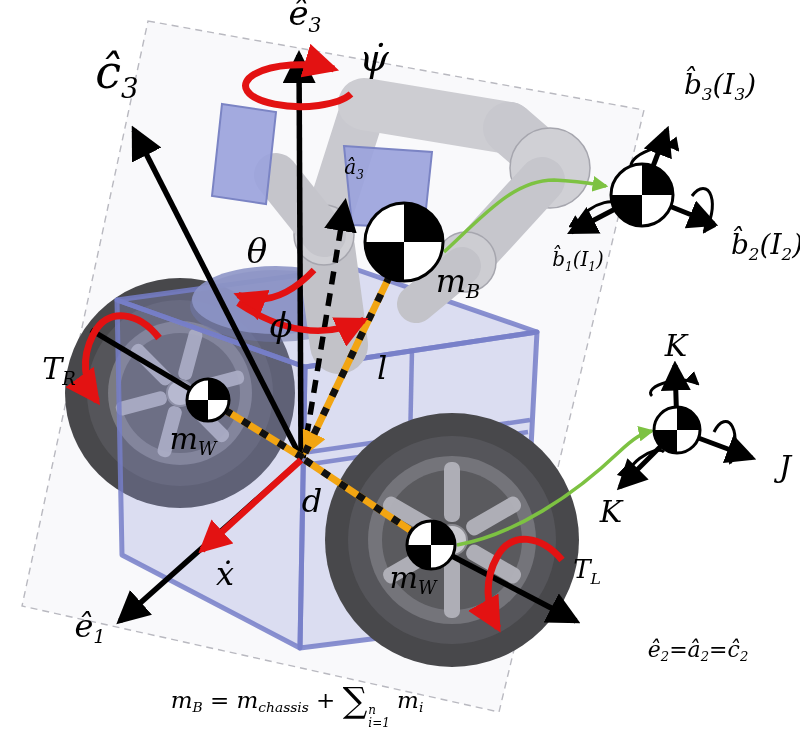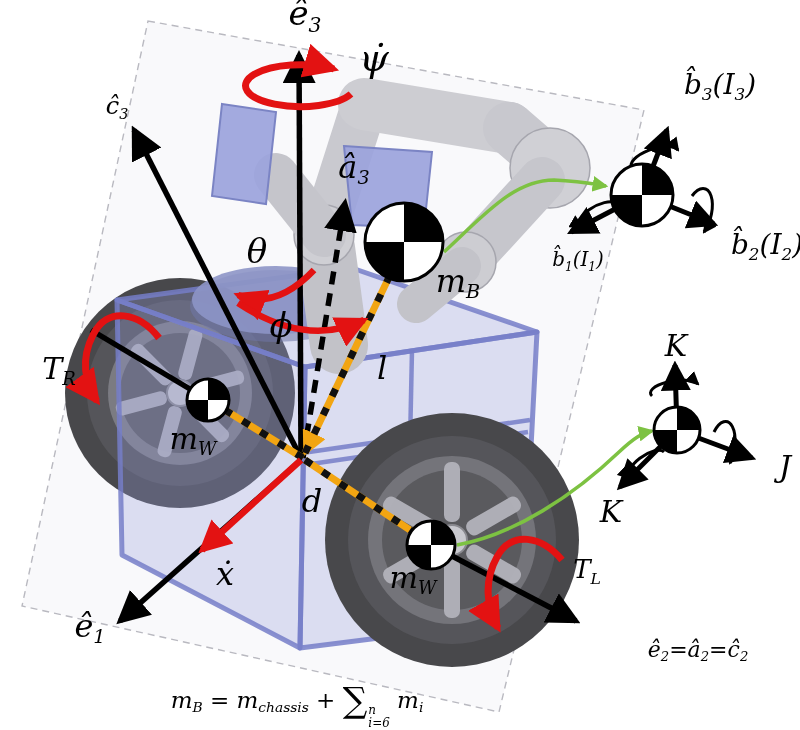--- a/index.html
+++ b/index.html
@@ -183,38 +183,38 @@
       <path d="M 650 452 A 20 9 -35 1 0 616 478" marker-end="url(#mbs)"></path>
     </g>
     <circle cx="663" cy="430" r="23" fill="#fff" stroke="#000" stroke-width="3"></circle>
     <path d="M663 430 L663 407 A23 23 0 0 1 686 430 Z" fill="#000"></path>
     <path d="M663 430 L663 453 A23 23 0 0 1 640 430 Z" fill="#000"></path>
   </g>
 </svg>
 
 <div class="lbl" style="left:291px;top:16px;font-size:34px"><span>ê</span><span class="sub">3</span></div>
 <div class="lbl" style="left:360px;top:58px;font-size:38px"><span>ψ̇</span></div>
-<div class="lbl" style="left:103px;top:108px;font-size:24px"><span>ĉ</span><span class="sub">3</span></div>
-<div class="lbl" style="left:340px;top:169px;font-size:32px"><span>â</span><span class="sub">3</span></div>
+<div class="lbl" style="left:103px;top:76px;font-size:46px"><span>ĉ</span><span class="sub">3</span></div>
+<div class="lbl" style="left:340px;top:169px;font-size:20px"><span>â</span><span class="sub">3</span></div>
 <div class="lbl" style="left:243px;top:251px;font-size:34px"><span>θ</span></div>
 <div class="lbl" style="left:267px;top:325px;font-size:34px"><span>ϕ</span></div>
 <div class="lbl" style="left:45px;top:371px;font-size:30px"><span>T</span><span class="sub">R</span></div>
 <div class="lbl" style="left:179px;top:441px;font-size:30px"><span>m</span><span class="sub">W</span></div>
 <div class="lbl" style="left:368px;top:368px;font-size:32px"><span>l</span></div>
 <div class="lbl" style="left:444px;top:283px;font-size:32px"><span>m</span><span class="sub">B</span></div>
 <div class="lbl" style="left:298px;top:501px;font-size:32px"><span>d</span></div>
 <div class="lbl" style="left:211px;top:574px;font-size:32px"><span>ẋ</span></div>
 <div class="lbl" style="left:76px;top:628px;font-size:32px"><span>ê</span><span class="sub">1</span></div>
 <div class="lbl" style="left:399px;top:580px;font-size:30px"><span>m</span><span class="sub">W</span></div>
 <div class="lbl" style="left:573px;top:572px;font-size:26px"><span>T</span><span class="sub">L</span></div>
 <div class="lbl" style="left:684px;top:651px;font-size:22px"><span>ê</span><span class="sub">2</span><span>=</span><span>â</span><span class="sub">2</span><span>=</span><span>ĉ</span><span class="sub">2</span></div>
 <div class="lbl" style="left:706px;top:87px;font-size:28px"><span>b̂</span><span class="sub">3</span><span>(</span><span>I</span><span class="sub">3</span><span>)</span></div>
 <div class="lbl" style="left:753px;top:247px;font-size:28px"><span>b̂</span><span class="sub">2</span><span>(</span><span>I</span><span class="sub">2</span><span>)</span></div>
 <div class="lbl" style="left:564px;top:261px;font-size:20px"><span>b̂</span><span class="sub">1</span><span>(</span><span>I</span><span class="sub">1</span><span>)</span></div>
 <div class="lbl" style="left:662px;top:346px;font-size:30px"><span>K</span></div>
 <div class="lbl" style="left:771px;top:467px;font-size:30px"><span>J</span></div>
 <div class="lbl" style="left:597px;top:512px;font-size:30px"><span>K</span></div>
 <div class="lbl" style="left:283px;top:706px;font-size:23px"><span>m</span><span class="sub">B</span><span> = </span><span>m</span><span class="sub">chassis</span><span> + </span><span class="big">∑</span><span class="stack">
         <span>n</span>
-        <span>i=6</span>
+        <span>i=1</span>
       </span><span> m</span><span class="sub">i</span></div>
 
 </div>
 
 </body></html>

